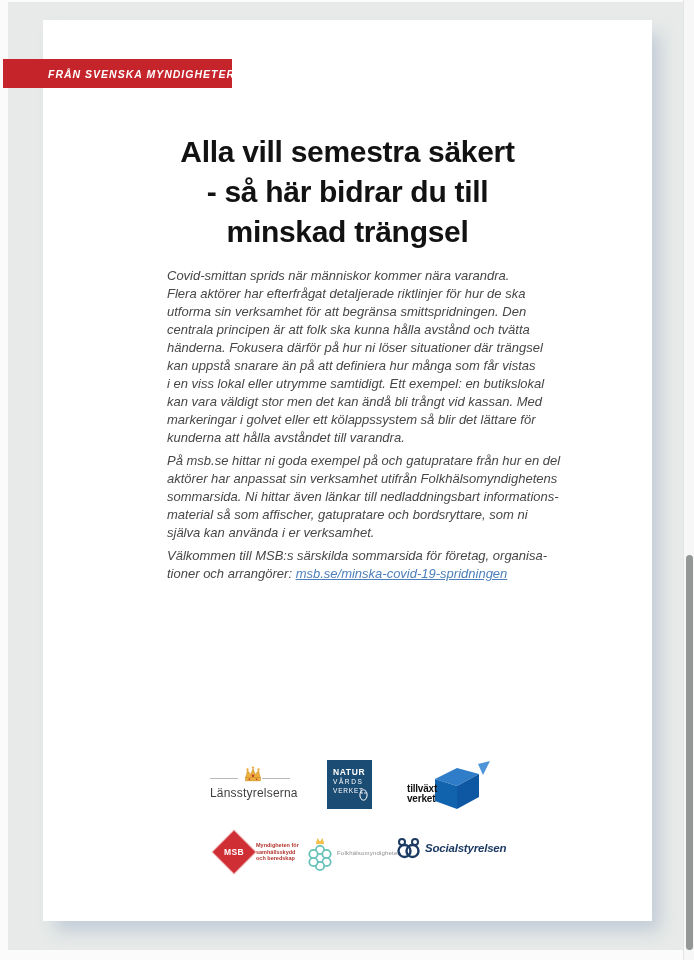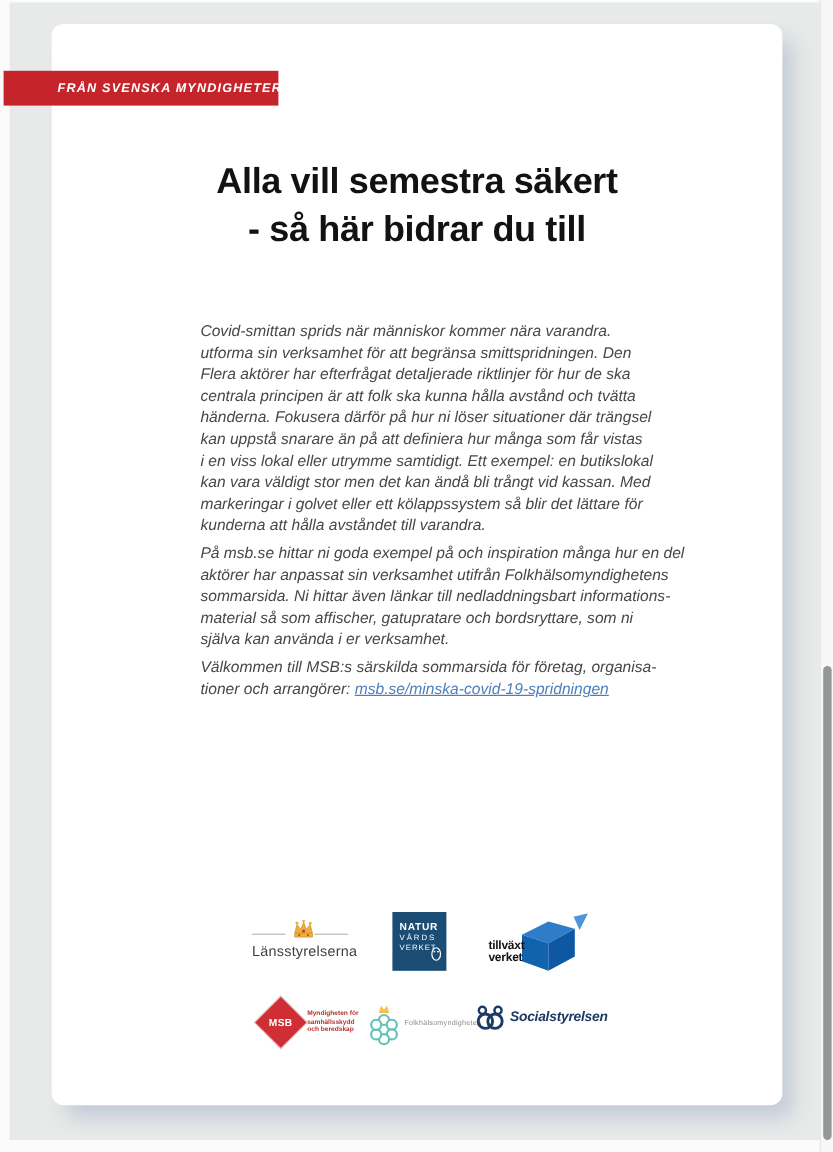--- a/index.html
+++ b/index.html
@@ -1,20 +1,20 @@
 <!DOCTYPE html>
 <html><head>
 <meta charset="utf-8">
 <style>
   html,body{margin:0;padding:0;background:#fafbfa;}
   .canvas{position:relative;width:694px;height:960px;overflow:hidden;
           font-family:"Liberation Sans",sans-serif;background:#fafbfa;}
   .bg-gray{position:absolute;left:8px;top:2px;width:676px;height:948px;background:#e7eae8;}
   .page{position:absolute;left:43px;top:20px;width:609px;height:901px;background:#ffffff;
-        box-shadow:10px 12px 16px -2px rgba(150,168,195,0.45);border-radius:10px;}
+        box-shadow:10px 12px 16px -2px rgba(150,168,195,0.45);}
   
   .banner{position:absolute;left:3px;top:59px;width:229px;height:29px;background:#c5242b;
           display:flex;align-items:center;justify-content:center;padding-left:48px;box-sizing:border-box;z-index:5;}
   .banner span{color:#ffffff;font-size:10.5px;font-weight:bold;letter-spacing:1px;white-space:nowrap;font-style:italic;}
   
   .title{position:absolute;left:0;top:112px;width:100%;text-align:center;
          font-size:30px;line-height:40px;font-weight:bold;color:#121212;letter-spacing:-0.3px;}
   
   .bodytext{position:absolute;left:124px;top:247px;width:440px;color:#474747;
             font-size:13px;line-height:18px;}
@@ -55,37 +55,38 @@
 <body>
 
 <div class="canvas">
   <div class="bg-gray"></div>
 
   <div class="page">
 
     <div class="title">
         <div class="line">Alla vill semestra säkert</div>
         <div class="line">- så här bidrar du till</div>
+        <div class="line">minskad trängsel</div>
       </div>
 
     <div class="bodytext">
       <div class="para">
           <div class="line">Covid-smittan sprids när människor kommer nära varandra.</div>
+          <div class="line">Flera aktörer har efterfrågat detaljerade riktlinjer för hur de ska</div>
           <div class="line">utforma sin verksamhet för att begränsa smittspridningen. Den</div>
-          <div class="line">Flera aktörer har efterfrågat detaljerade riktlinjer för hur de ska</div>
           <div class="line">centrala principen är att folk ska kunna hålla avstånd och tvätta</div>
           <div class="line">händerna. Fokusera därför på hur ni löser situationer där trängsel</div>
           <div class="line">kan uppstå snarare än på att definiera hur många som får vistas</div>
           <div class="line">i en viss lokal eller utrymme samtidigt. Ett exempel: en butikslokal</div>
           <div class="line">kan vara väldigt stor men det kan ändå bli trångt vid kassan. Med</div>
           <div class="line">markeringar i golvet eller ett kölappssystem så blir det lättare för</div>
           <div class="line">kunderna att hålla avståndet till varandra.</div>
         </div>
       <div class="para">
-          <div class="line">På msb.se hittar ni goda exempel på och inspiration många hur en del</div>
+          <div class="line">På msb.se hittar ni goda exempel på och gatupratare från hur en del</div>
           <div class="line">aktörer har anpassat sin verksamhet utifrån Folkhälsomyndighetens</div>
           <div class="line">sommarsida. Ni hittar även länkar till nedladdningsbart informations-</div>
           <div class="line">material så som affischer, gatupratare och bordsryttare, som ni</div>
           <div class="line">själva kan använda i er verksamhet.</div>
         </div>
       <div class="para">
         <div class="line">Välkommen till MSB:s särskilda sommarsida för företag, organisa-</div>
         <div class="line"><span>tioner och arrangörer: </span><a class="msb-link">msb.se/minska-covid-19-spridningen</a></div>
       </div>
     </div>

